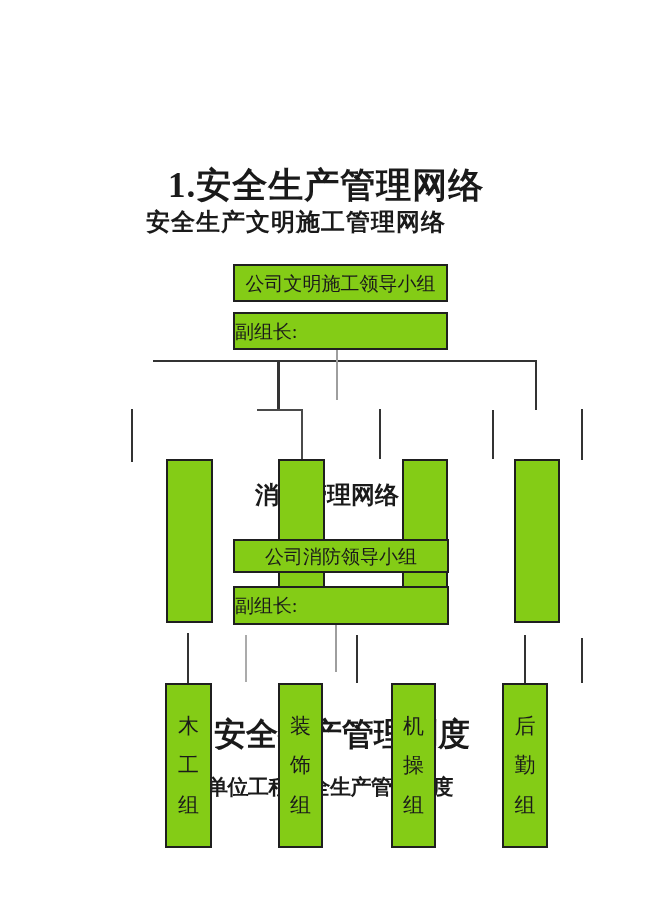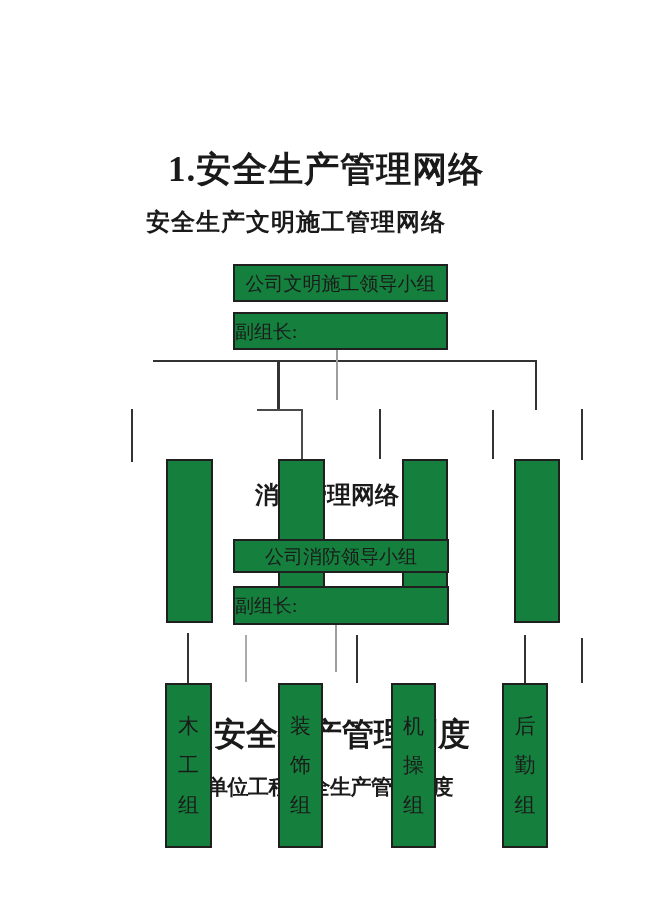--- a/index.html
+++ b/index.html
@@ -8,21 +8,21 @@
     width:652px;height:921px;
     background:#ffffff;
     overflow:hidden;
     font-family:"Liberation Serif","DejaVu Serif",serif;
     color:#1a1a1a;
   }
   .abs{position:absolute;box-sizing:border-box;}
 
   
   .doc-title{
-    left:0;top:146px;width:652px;
+    left:0;top:162px;width:652px;
     text-align:center;
     font-size:35px;font-weight:700;
     letter-spacing:1px;
     z-index:1;white-space:nowrap;
   }
   .doc-subtitle{
     left:0;top:206px;width:592px;
     text-align:center;
     font-size:24px;font-weight:700;
     letter-spacing:1px;
@@ -41,21 +41,21 @@
   .system-subheading{
     left:207px;top:774px;
     font-size:21px;font-weight:700;line-height:1.25;
     letter-spacing:-0.5px;
     z-index:1;white-space:nowrap;
   }
 
   
   .box{
     border:2px solid #1f1f1f;
-    background:#15803d;
+    background:#84cc16;
   }
   .z2{z-index:2;}
   .z3{z-index:3;}
   .leader-box{
     display:flex;align-items:center;justify-content:center;
     font-size:19px;line-height:1;white-space:nowrap;
   }
   .deputy-box{
     display:flex;align-items:center;justify-content:flex-start;
     padding-left:0;

